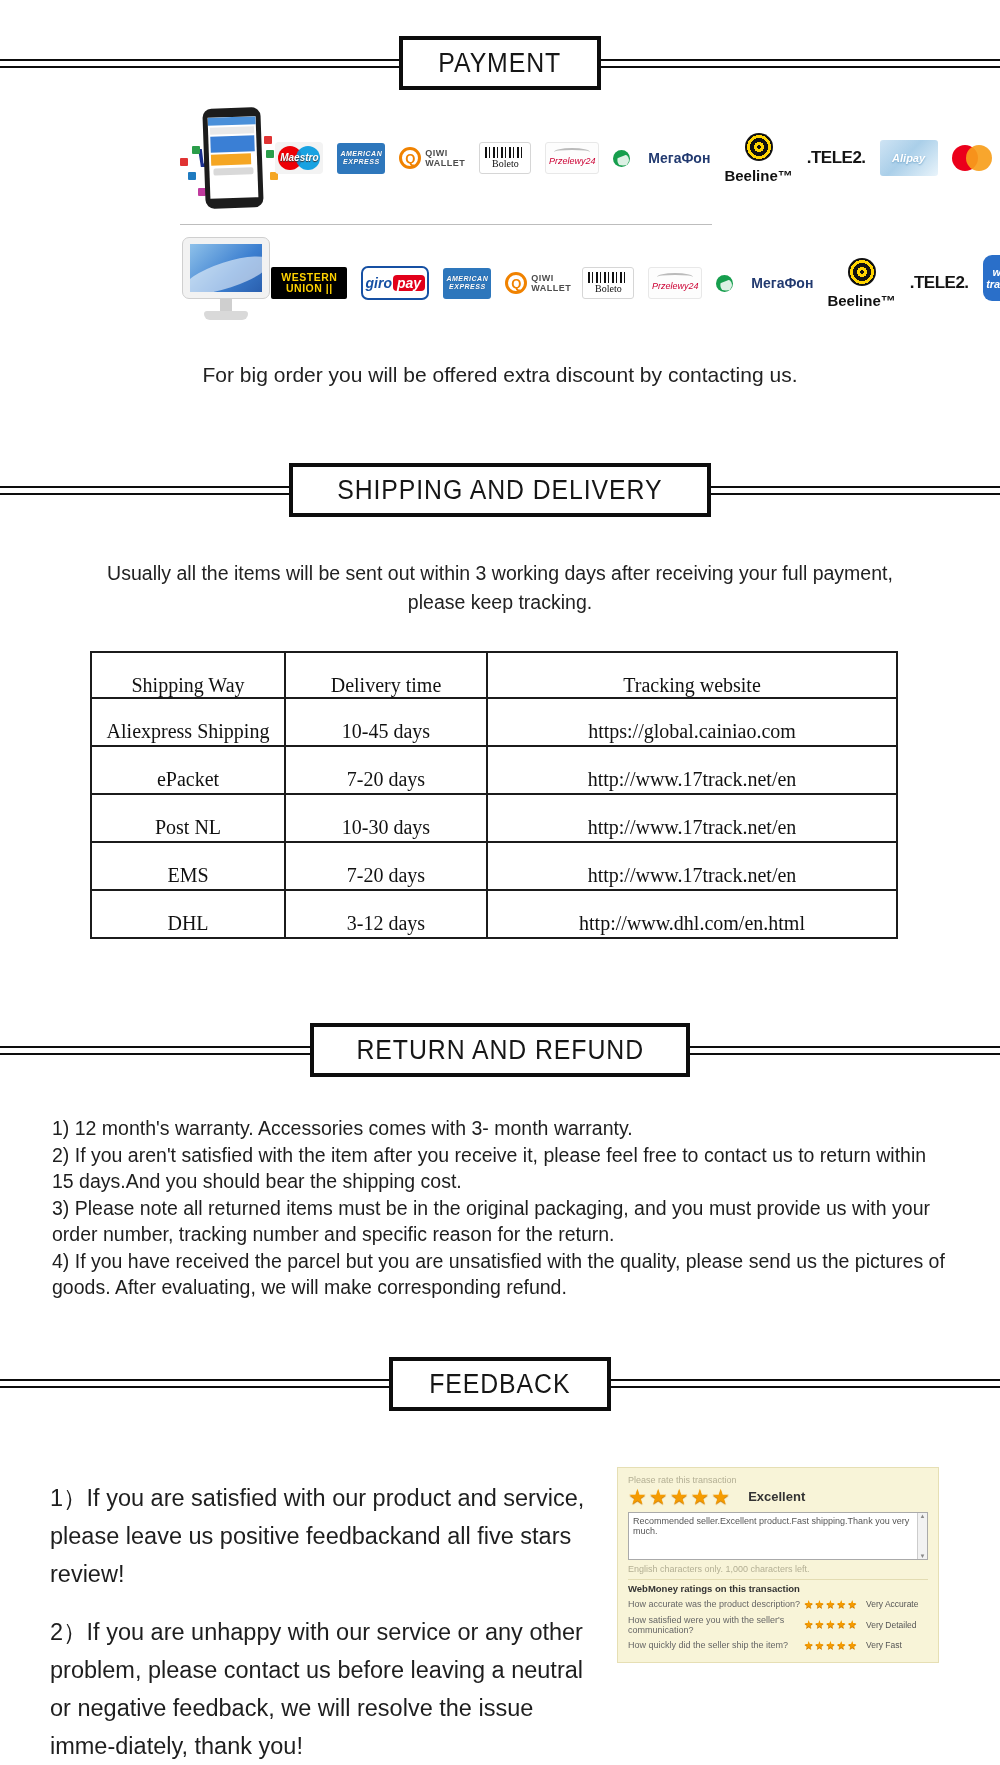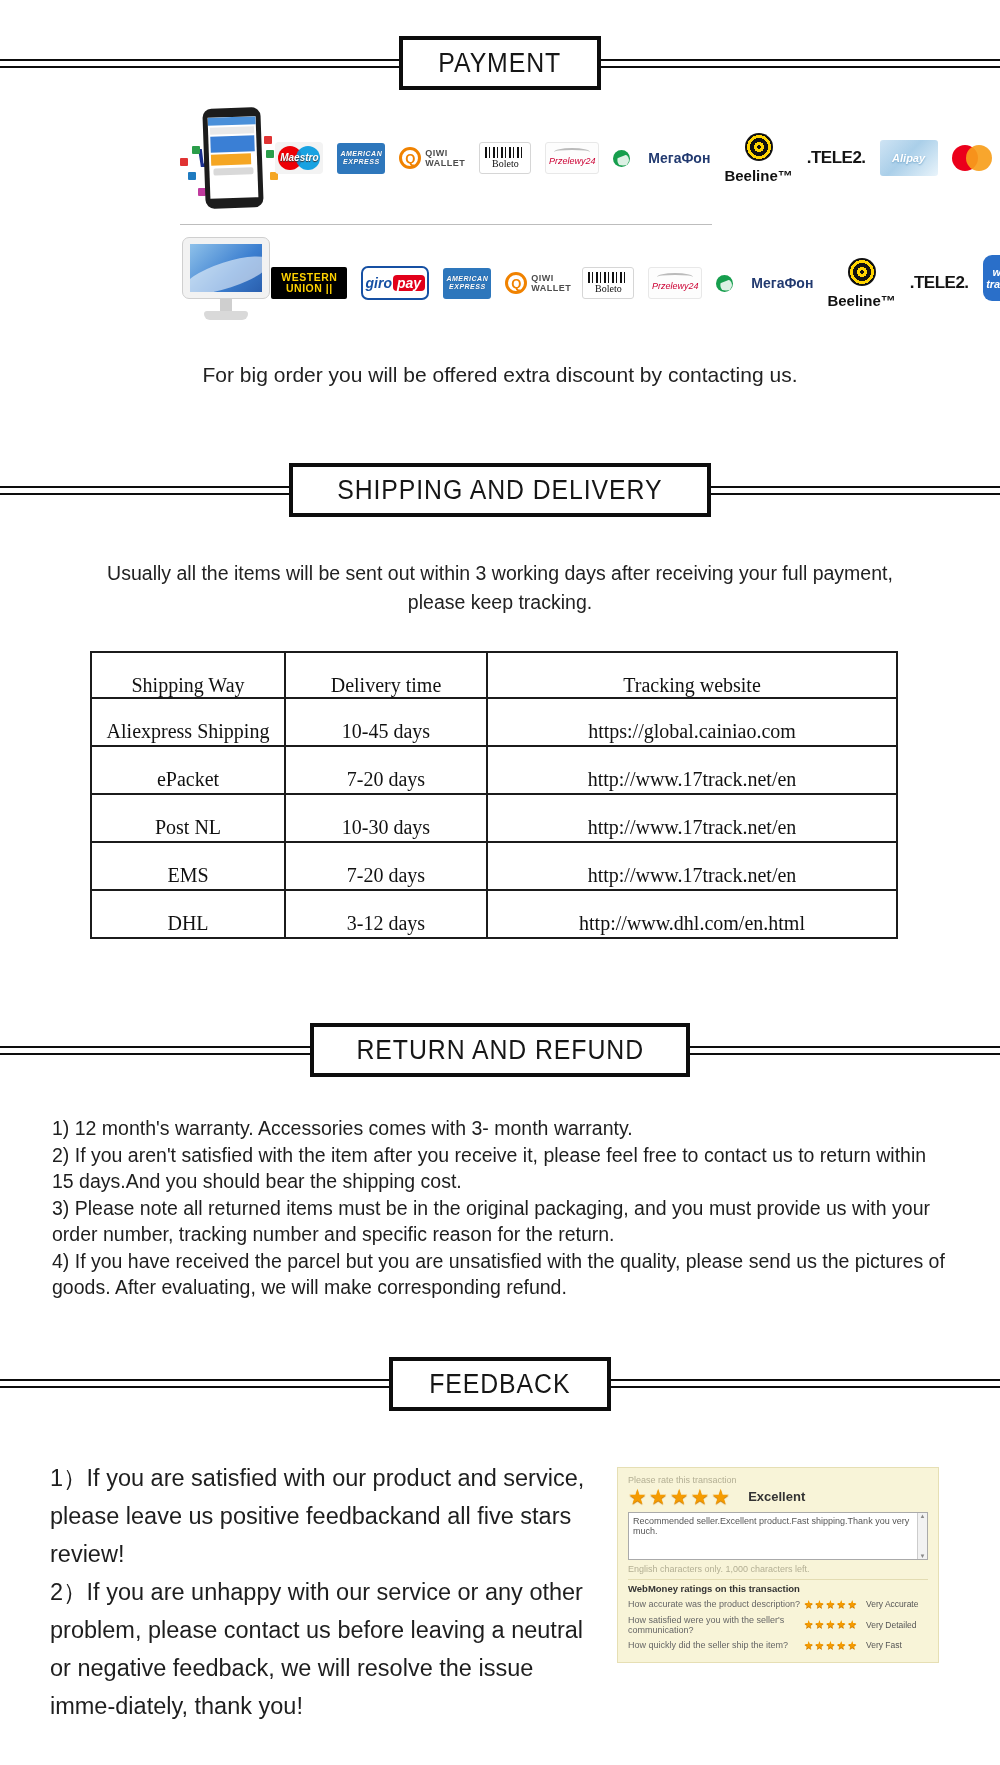--- a/index.html
+++ b/index.html
@@ -126,21 +126,21 @@
                font-family:"Liberation Serif", serif; font-size:20px; color:#111; }
   table.ship td, table.ship th { border:2px solid #1b1b1b; text-align:center; vertical-align:top;
                                  padding-top:21px; font-weight:normal; }
   table.ship tr { height:48px; }
   table.ship tr.head { height:46px; }
 
   
   .center-note  { text-align:center; font-size:21px; color:#222; }
   .ship-intro   { width:790px; margin:0 auto; text-align:center; font-size:19.5px; line-height:29px; color:#222; }
   .rr-text p    { font-size:19.5px; line-height:26.5px; color:#1e1e1e; }
-  .fb-text p    { font-size:23.5px; line-height:38px; color:#1e1e1e; }
+  .fb-text p    { font-size:23.5px; line-height:38px; color:#1e1e1e;margin-top:20px; }
 
   
   .fb-wrap { display:flex; align-items:flex-start; padding:0 44px 0 50px; }
   .fb-text { width:545px; }
   .fb-panel { width:322px; margin-left:22px; margin-top:8px; background:#f8f4d8; border:1px solid #e6dfb4;
               padding:7px 10px 10px; font-family:"Liberation Sans",sans-serif; }
   .fb-grey { color:#b3af94; font-size:9px; }
   .fb-stars-row { display:flex; align-items:center; margin-top:1px; }
   .stars-big { color:#f59b00; font-size:21px; letter-spacing:2px; text-shadow:0 1px 1px #c97a00; line-height:22px; }
   .fb-excellent { font-weight:bold; font-size:13px; color:#333; margin-left:16px; }

